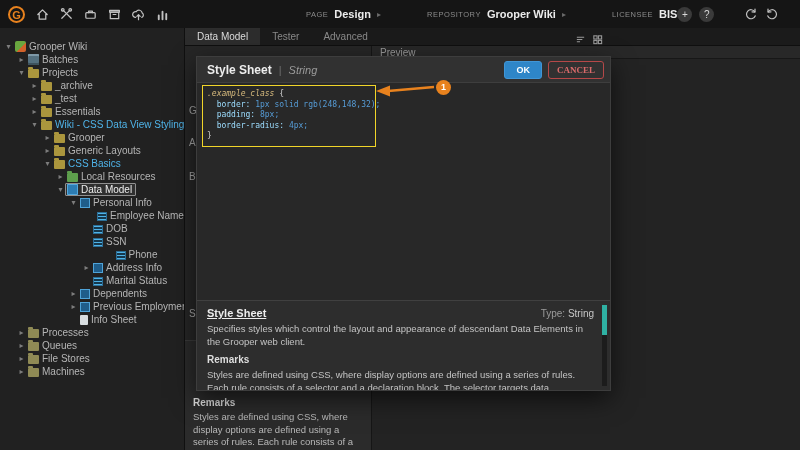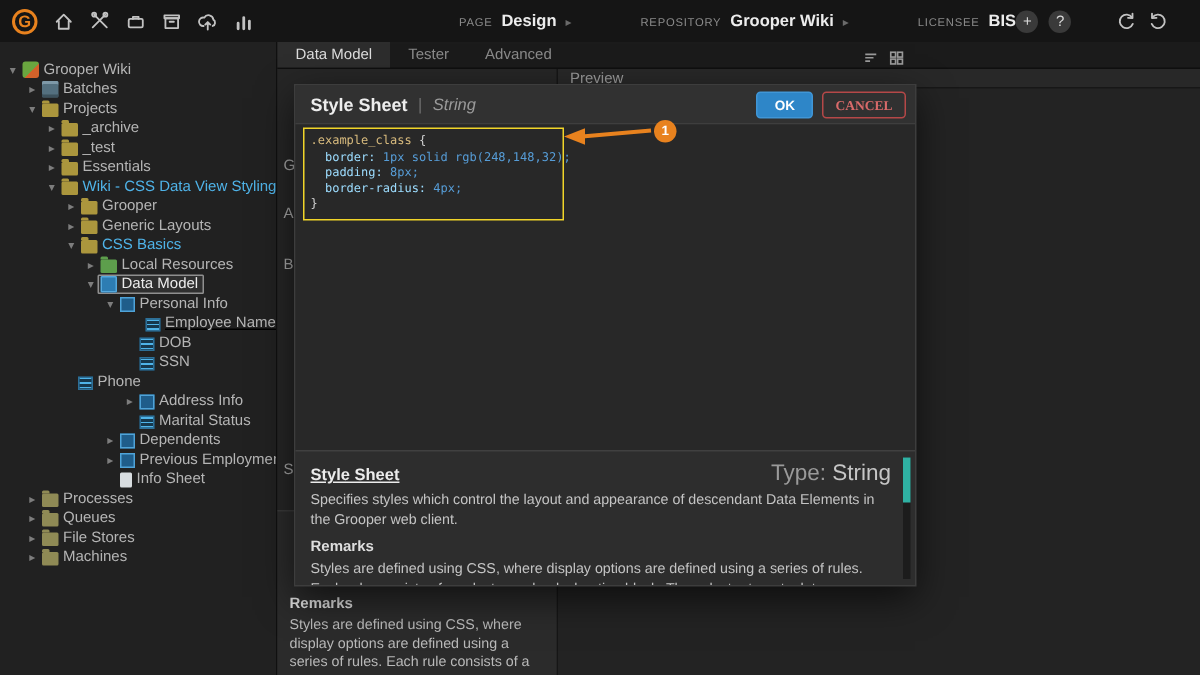--- a/index.html
+++ b/index.html
@@ -76,26 +76,26 @@
   .modal-sep { color:#6d6d6d; margin:0 7px; font-size:11px; }
   .modal-subtitle { font-size:11px; font-style:italic; color:#9a9a9a; flex:1; }
   .btn-ok { background:#2e86c8; color:#fff; font-size:9px; font-weight:bold; padding:3px 11px;
             border:1px solid #4096d6; border-radius:3px; margin-right:6px; font-family:inherit; }
   .btn-cancel { background:transparent; color:#d96a6a; font-size:9px; font-weight:bold; padding:3px 8px;
                 border:1px solid #b54848; border-radius:3px; font-family:Liberation Serif, serif; }
   .modal-body { position:absolute; top:26px; left:0; right:0; bottom:90px; background:#282828; }
   .code-box { position:absolute; left:5px; top:2px; width:174px; border:1px solid #f1d529;
               padding:3px 2px 4px 4px; font-family:"DejaVu Sans Mono", monospace; font-size:8px; line-height:10.5px; }
   .cl { white-space:pre; }
-  .c-sel { color:#d7ba7d; } .c-brace { color:#d4d4d4; } .c-prop { color:#9cdcfe; } .c-val { color:#569cd6; }
+  .c-sel { color:#d7ba7d;font-style:italic; } .c-brace { color:#d4d4d4; } .c-prop { color:#9cdcfe; } .c-val { color:#569cd6; }
   .modal-help { position:absolute; left:0; right:0; bottom:0; height:90px; background:#2d2d2d;
                 border-top:1px solid #404040; padding:6px 16px 4px 10px; overflow:hidden; }
   .help-head-row { display:flex; justify-content:space-between; align-items:baseline; }
   .help-title { font-size:11px; font-weight:bold; color:#ececec; text-decoration:underline; }
-  .help-type { font-size:15px; color:#9a9a9a; }
+  .help-type { font-size:10px; color:#9a9a9a; }
   .help-type b { color:#c6c6c6; font-weight:normal; }
   .help-para { font-size:9.5px; line-height:1.33; color:#c4c4c4; margin-top:4px; }
   .help-remarks-h { font-size:10px; font-weight:bold; color:#dedede; margin-top:6px; }
   .help-scrollbar { position:absolute; right:3px; top:4px; bottom:4px; width:5px; background:#1c1c1c; }
   .help-thumb { position:absolute; top:0; left:0; width:5px; height:30px; background:#2fb1a3; }
 
   
   .callout-arrow { position:absolute; left:374px; top:83px; z-index:20; }
   .callout-badge { position:absolute; left:436px; top:80px; width:15px; height:15px; border-radius:50%;
                    background:#e8821e; color:#fff; font-size:9px; font-weight:bold; text-align:center;
@@ -287,42 +287,42 @@
           <span class="tlabel">Data Model</span>
         </span>
       </div>
       <div class="tree-row" style="padding-left: 69px;">
         <span class="twisty">▾</span>
         <span class="rowbox">
           <span class="ti ic-group"></span>
           <span class="tlabel">Personal Info</span>
         </span>
       </div>
-      <div class="tree-row" style="padding-left: 86px; text-decoration: underline;">
+      <div class="tree-row" style="padding-left: 86px;">
         <span class="twisty"></span>
         <span class="rowbox">
           <span class="ti ic-field"></span>
           <span class="tlabel">Employee Name</span>
         </span>
       </div>
       <div class="tree-row" style="padding-left: 82px;">
         <span class="twisty"></span>
         <span class="rowbox">
           <span class="ti ic-field"></span>
           <span class="tlabel">DOB</span>
         </span>
       </div>
       <div class="tree-row" style="padding-left: 82px;">
         <span class="twisty"></span>
         <span class="rowbox">
           <span class="ti ic-field"></span>
           <span class="tlabel">SSN</span>
         </span>
       </div>
-      <div class="tree-row" style="padding-left: 41px;">
+      <div class="tree-row" style="padding-left: 82px; justify-content: center;">
         <span class="twisty"></span>
         <span class="rowbox">
           <span class="ti ic-field"></span>
           <span class="tlabel">Phone</span>
         </span>
       </div>
       <div class="tree-row" style="padding-left: 82px;">
         <span class="twisty">▸</span>
         <span class="rowbox">
           <span class="ti ic-group"></span>

